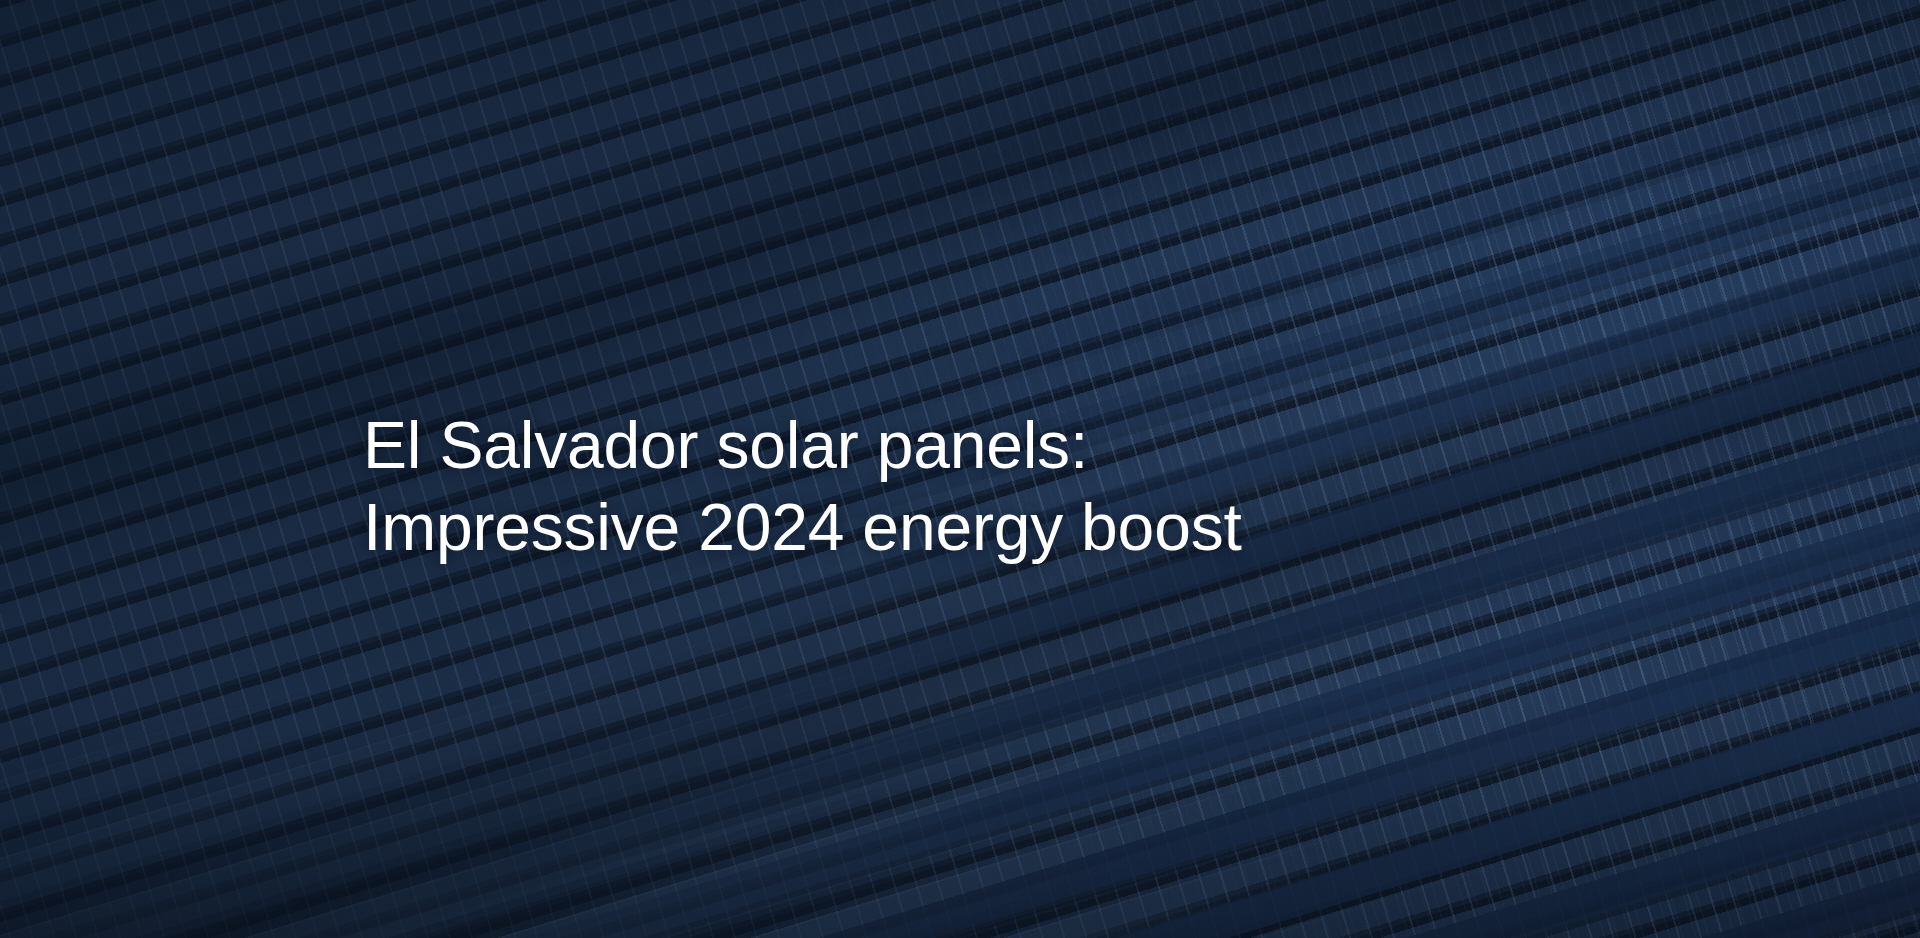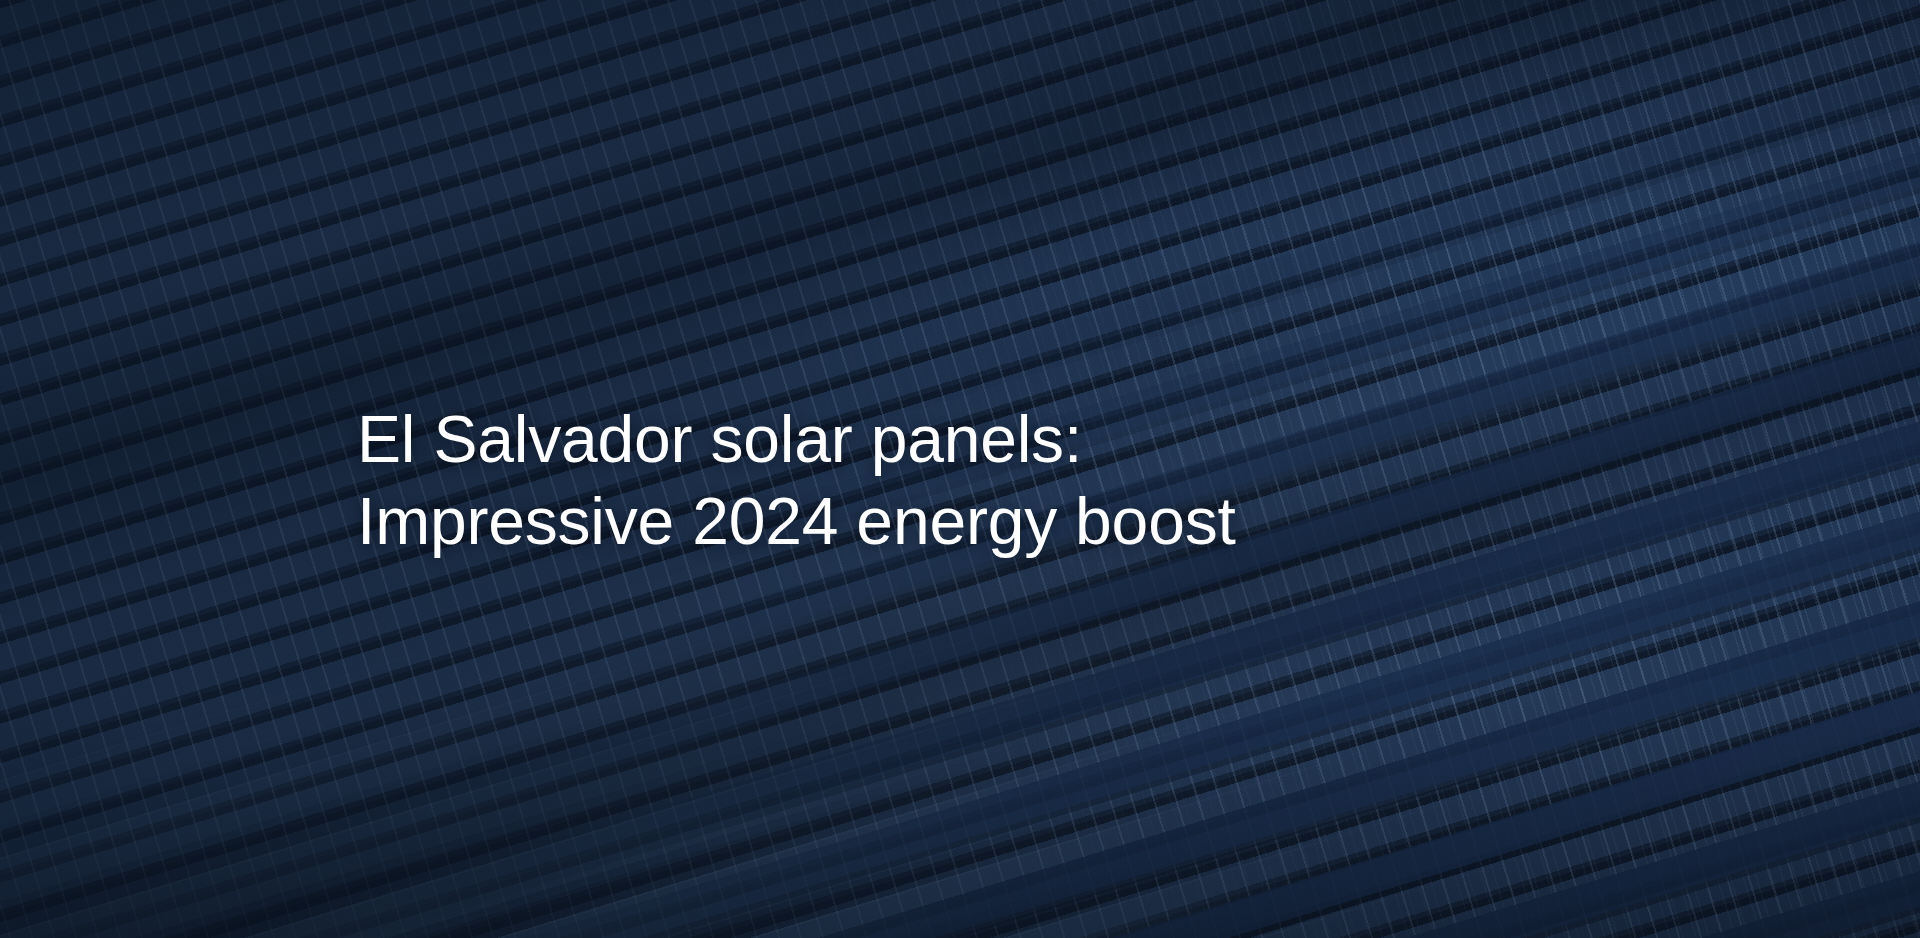--- a/index.html
+++ b/index.html
@@ -220,21 +220,21 @@
     pointer-events: none;
   }
 
   
 
   .headline {
     position: absolute;
     left: 355px;
     top: 396px;
     max-width: 1100px;
-    margin: 2px;
+    margin: 8px;
     color: #ffffff;
     font-family: "Liberation Sans", sans-serif;
     font-size: 66px;
     font-weight: 400;
     line-height: 82px;
     letter-spacing: -0.2px;
     text-shadow: 0 2px 14px rgba(4,10,20,0.55);
     white-space: pre-line;
   }
 </style>

